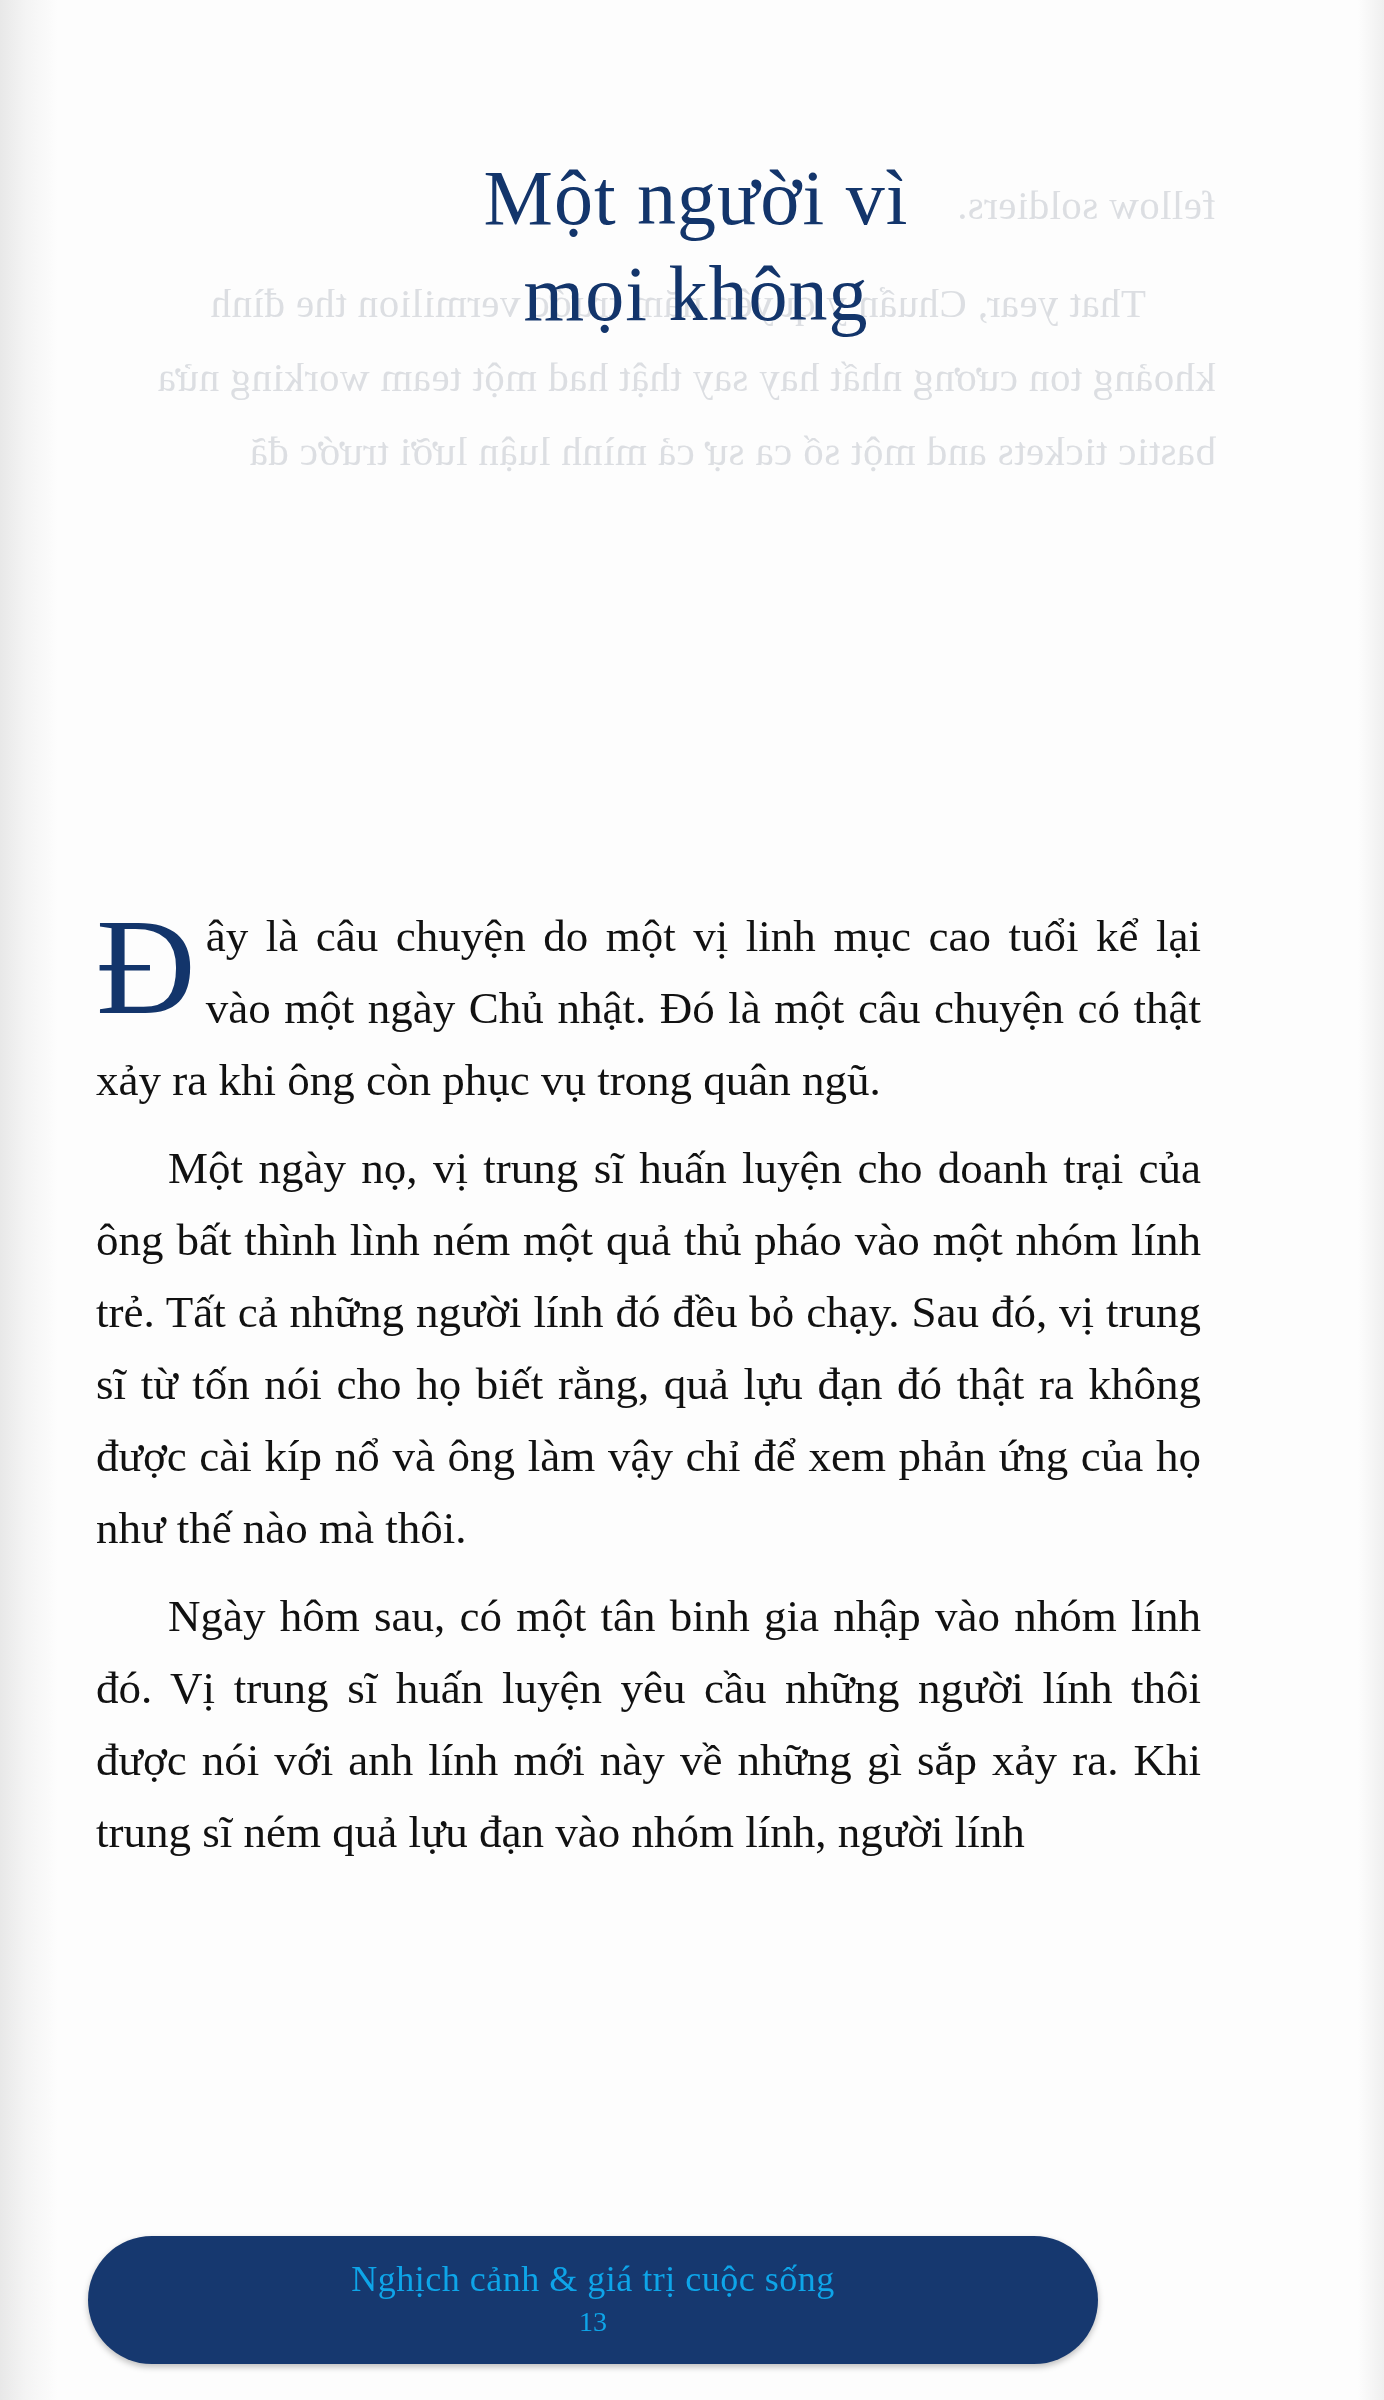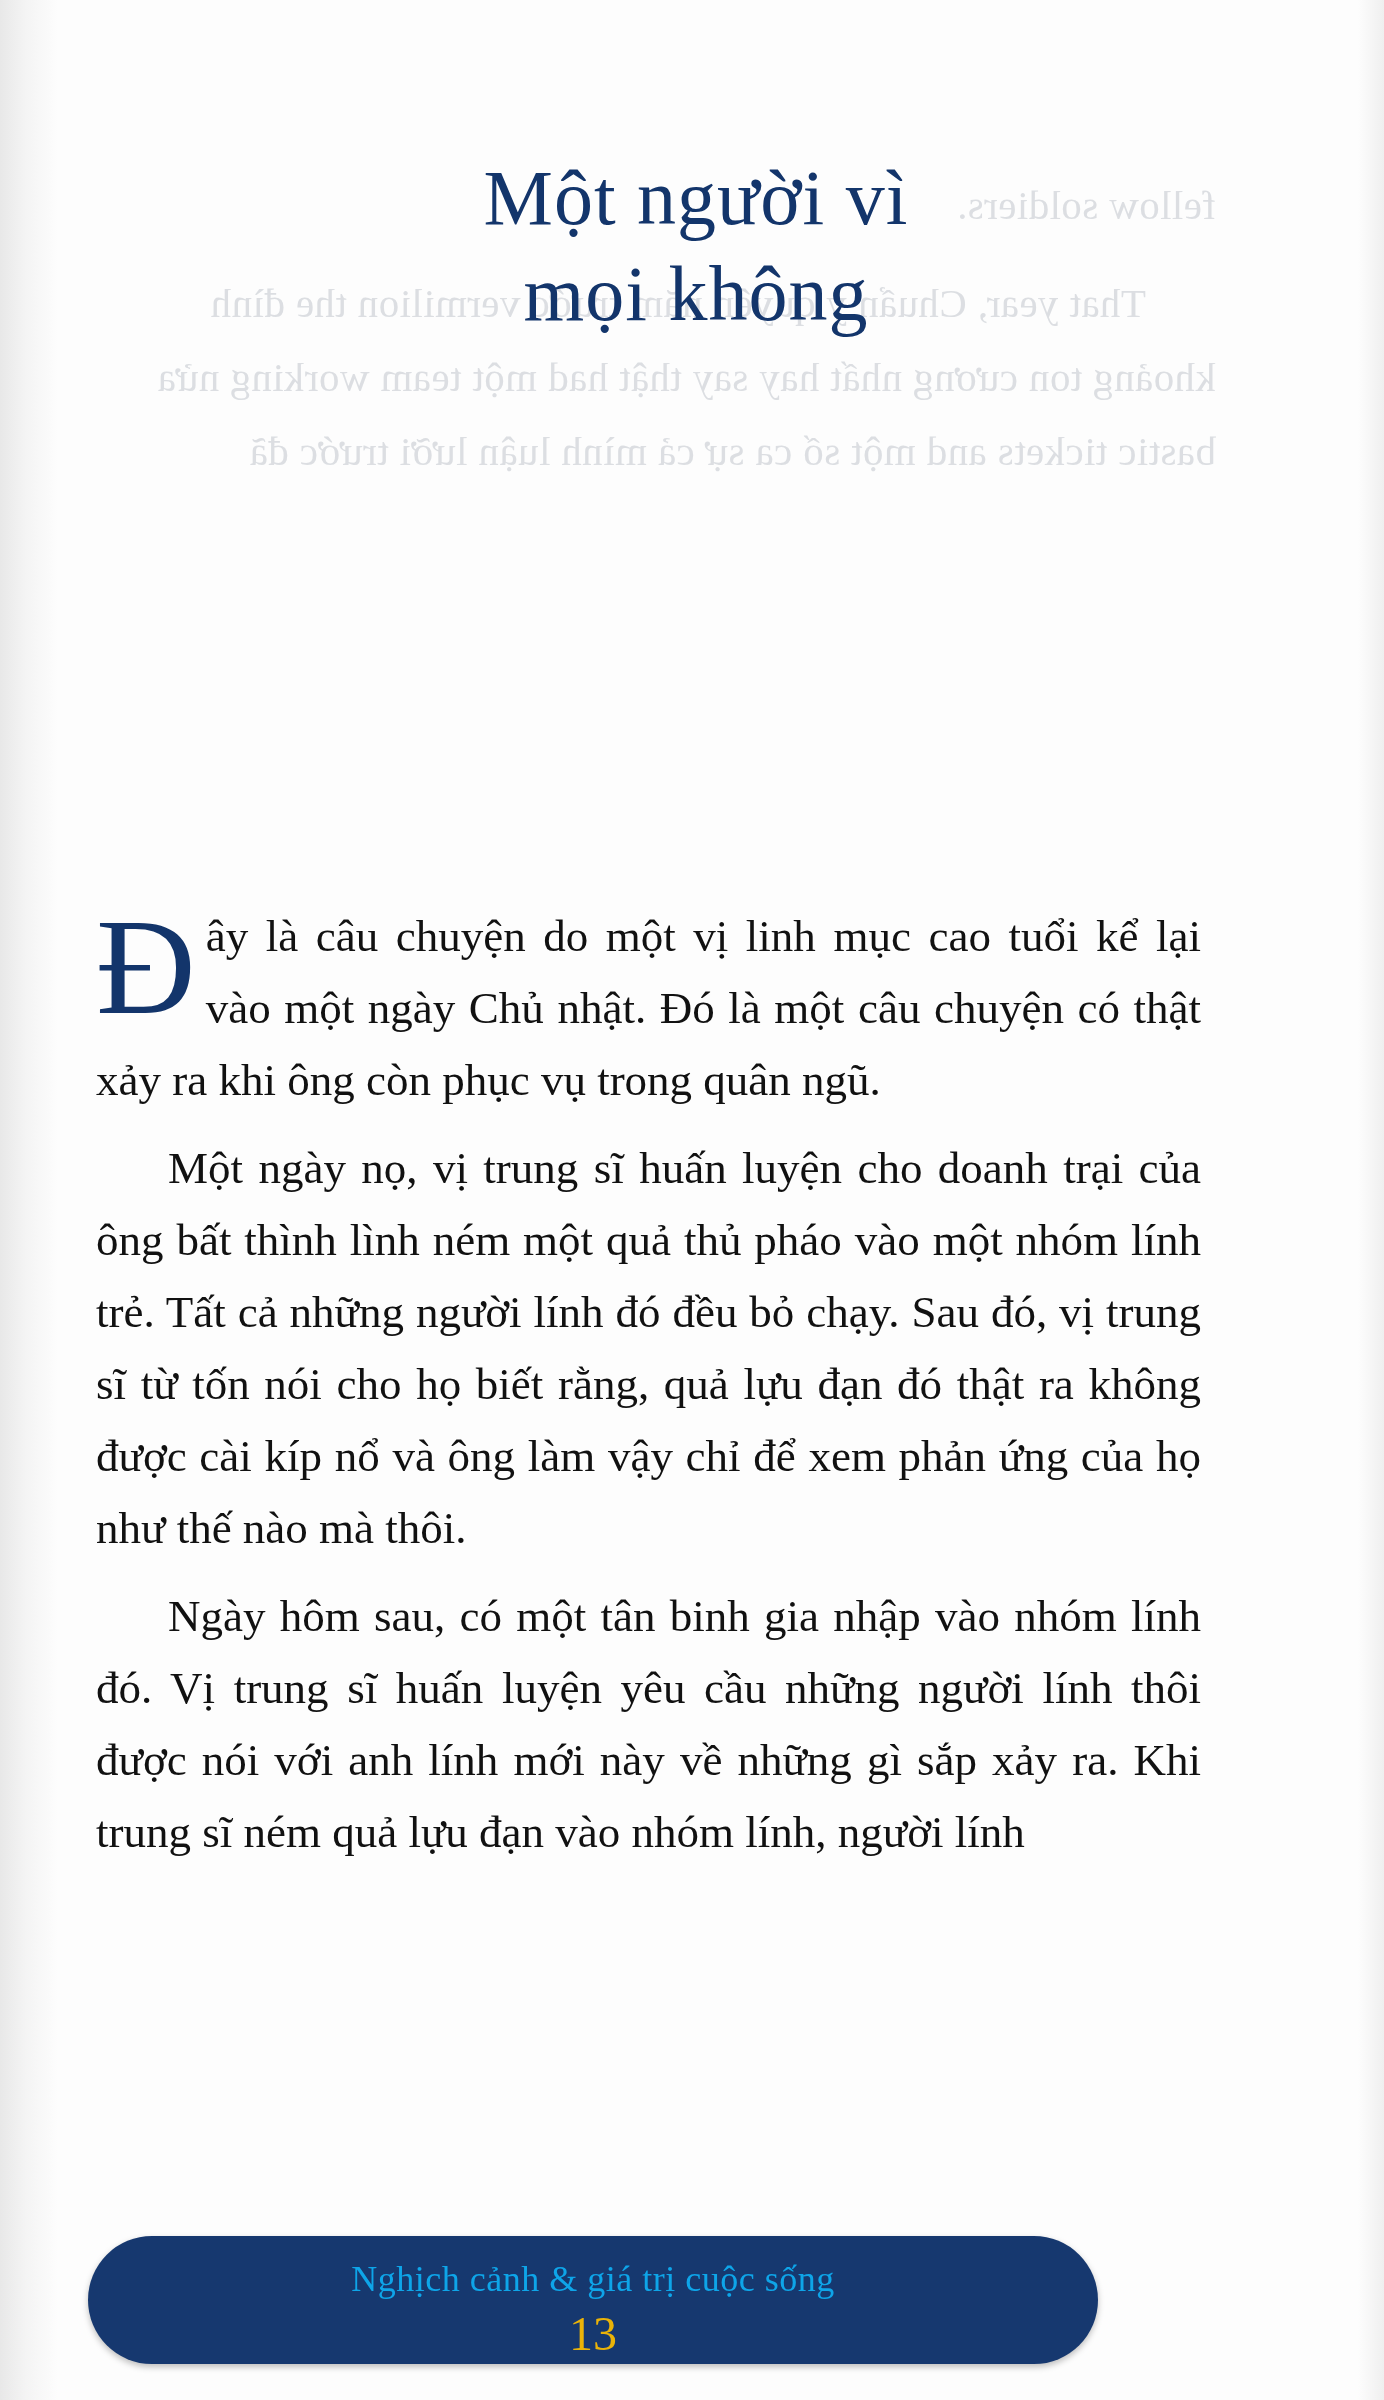--- a/index.html
+++ b/index.html
@@ -137,22 +137,22 @@
     color: #0ea5e9;
     font-size: 36px;
     letter-spacing: .5px;
   }
   .footer-page {
     position: absolute;
     left: 0;
     top: 70px;
     width: 100%;
     text-align: center;
-    color: #eab308;
-    font-size: 48px;
+    color: #0ea5e9;
+    font-size: 28px;
   }
 </style>
 </head>
 <body>
 
 <div class="page">
 
   <div class="gutter-shade"></div>
   <div class="edge-shade-right"></div>
 

